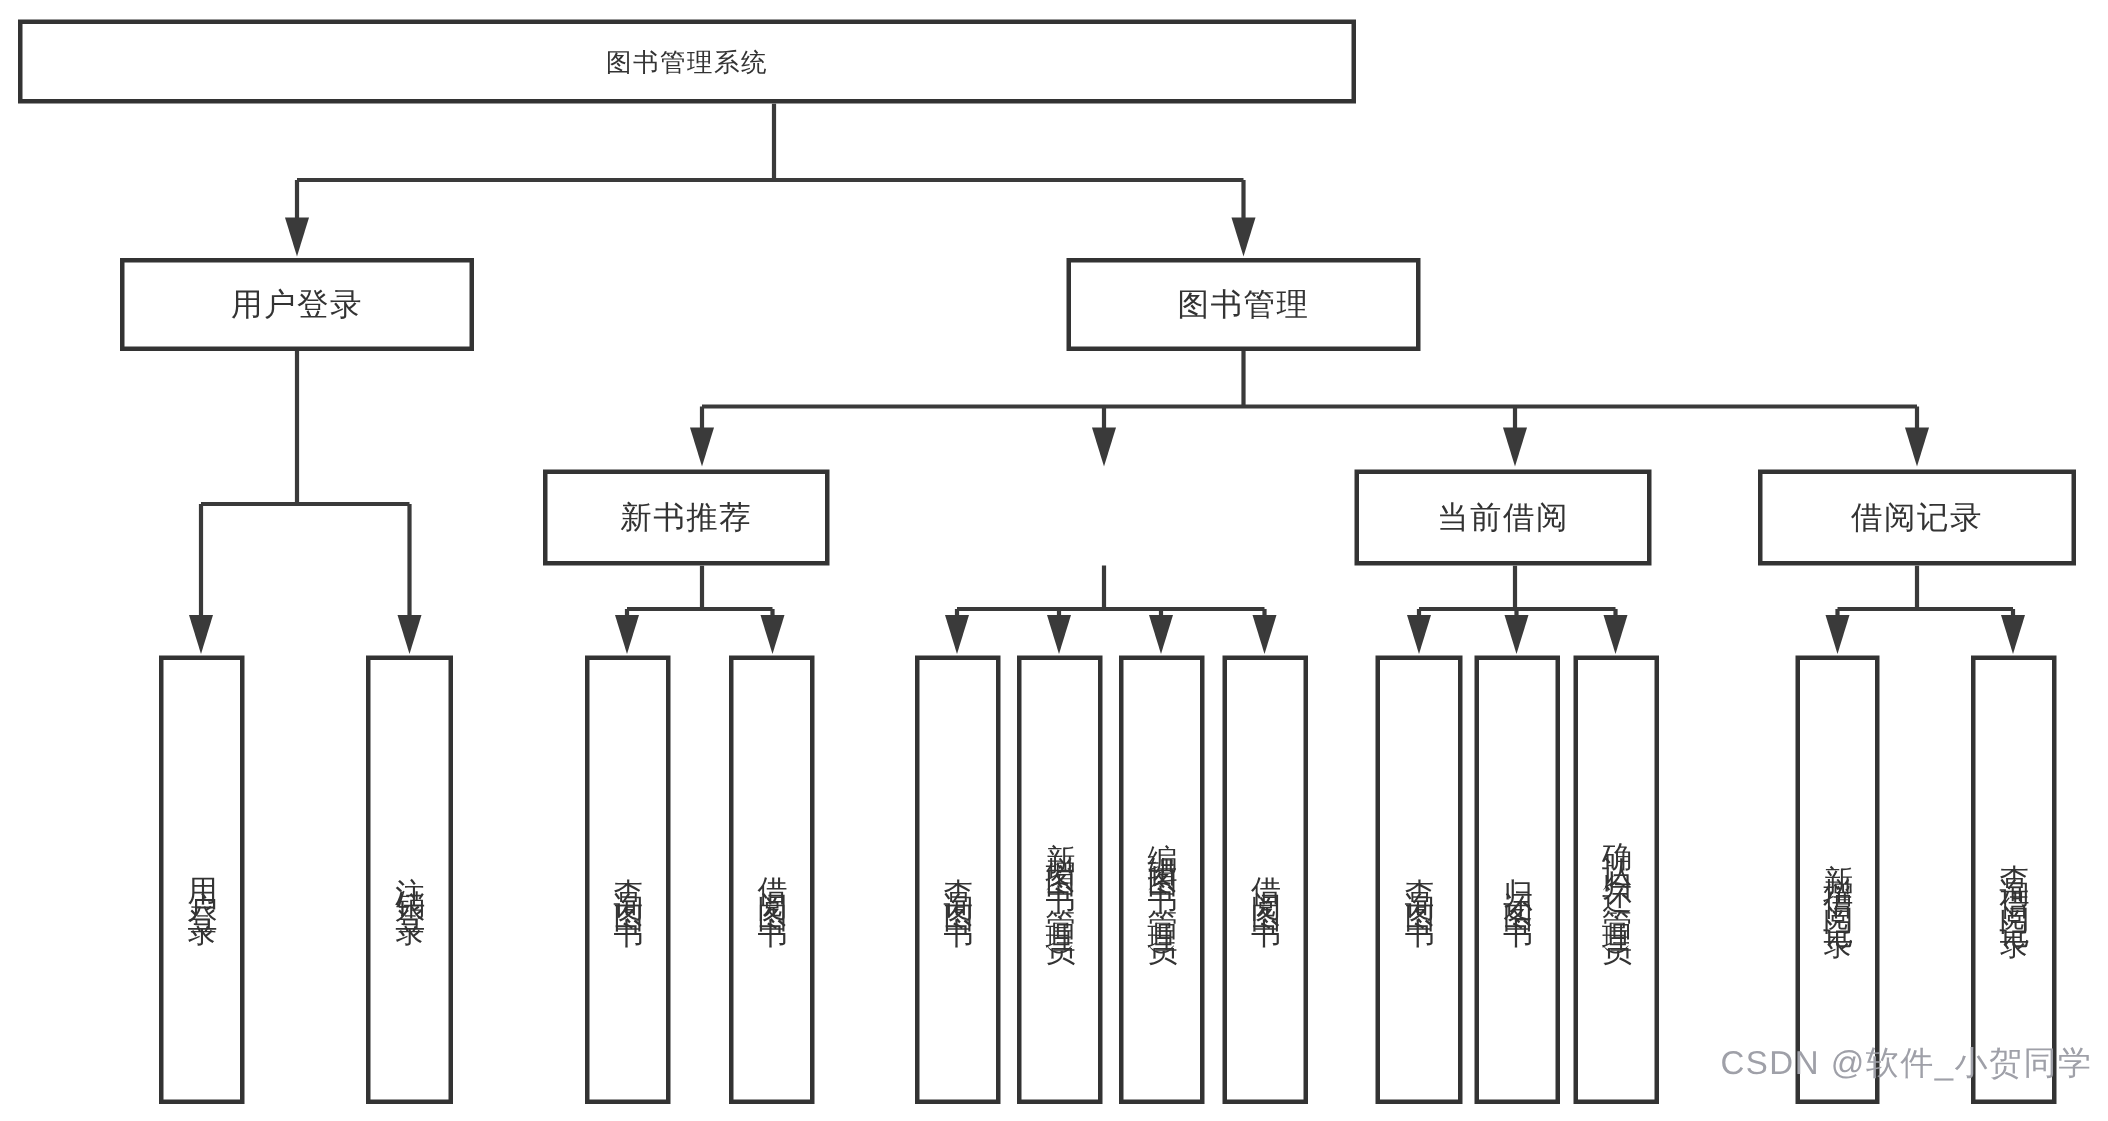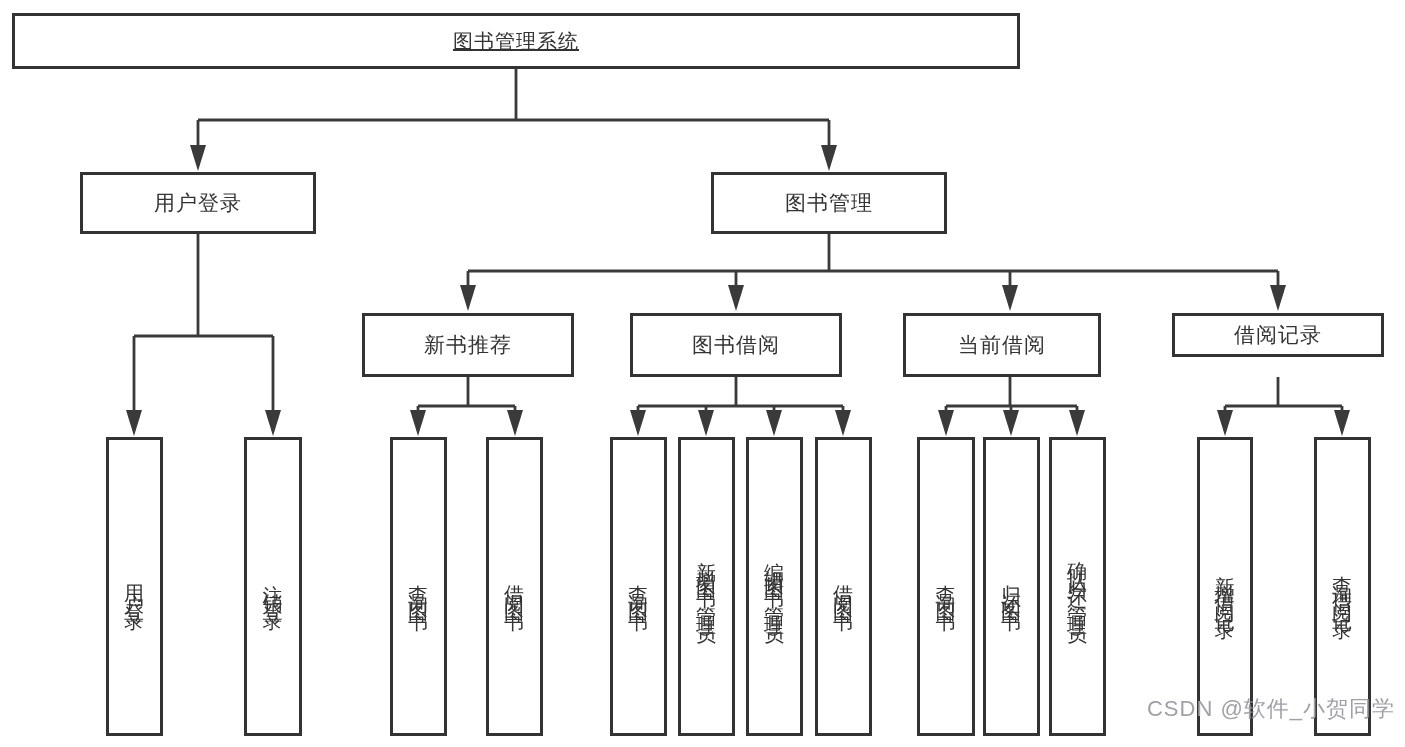--- a/index.html
+++ b/index.html
@@ -105,29 +105,28 @@
       <path d="M766,410 L782,410 L774,436 Z"></path>
       <path d="M835,410 L851,410 L843,436 Z"></path>
       <path d="M938,410 L954,410 L946,436 Z"></path>
       <path d="M1003,410 L1019,410 L1011,436 Z"></path>
       <path d="M1069,410 L1085,410 L1077,436 Z"></path>
       <path d="M1217,410 L1233,410 L1225,436 Z"></path>
       <path d="M1334,410 L1350,410 L1342,436 Z"></path>
     </g>
   </svg>
 
-  <div class="box" style="left:12px; top:13px; width:1008px; height:56px; font-size:20px;text-decoration:underline;">图书管理系统</div>
+  <div class="box" style="left:12px; top:13px; width:892px; height:56px; font-size:17px;">图书管理系统</div>
 
   <div class="box" style="left:80px; top:172px; width:236px; height:62px;">用户登录</div>
   <div class="box" style="left:711px; top:172px; width:236px; height:62px;">图书管理</div>
 
-  <div class="box" style="left:362px; top:313px; width:212px; height:64px;">新书推荐</div>
-  <div class="box" style="left:630px; top:313px; width:212px; height:64px;">图书借阅</div>
+  <div class="box" style="left:362px; top:313px; width:191px; height:64px;">新书推荐</div>
   <div class="box" style="left:903px; top:313px; width:198px; height:64px;">当前借阅</div>
-  <div class="box" style="left:1172px; top:313px; width:212px; height:44px;">借阅记录</div>
+  <div class="box" style="left:1172px; top:313px; width:212px; height:64px;">借阅记录</div>
 
   <div class="vbox" style="left:106px; width:57px;">
     <span>用户登录</span>
     </div>
   <div class="vbox" style="left:244px; width:58px;">
     <span>注销登录</span>
     </div>
 
   <div class="vbox" style="left:390px; width:57px;">
     <span>查询图书</span>

